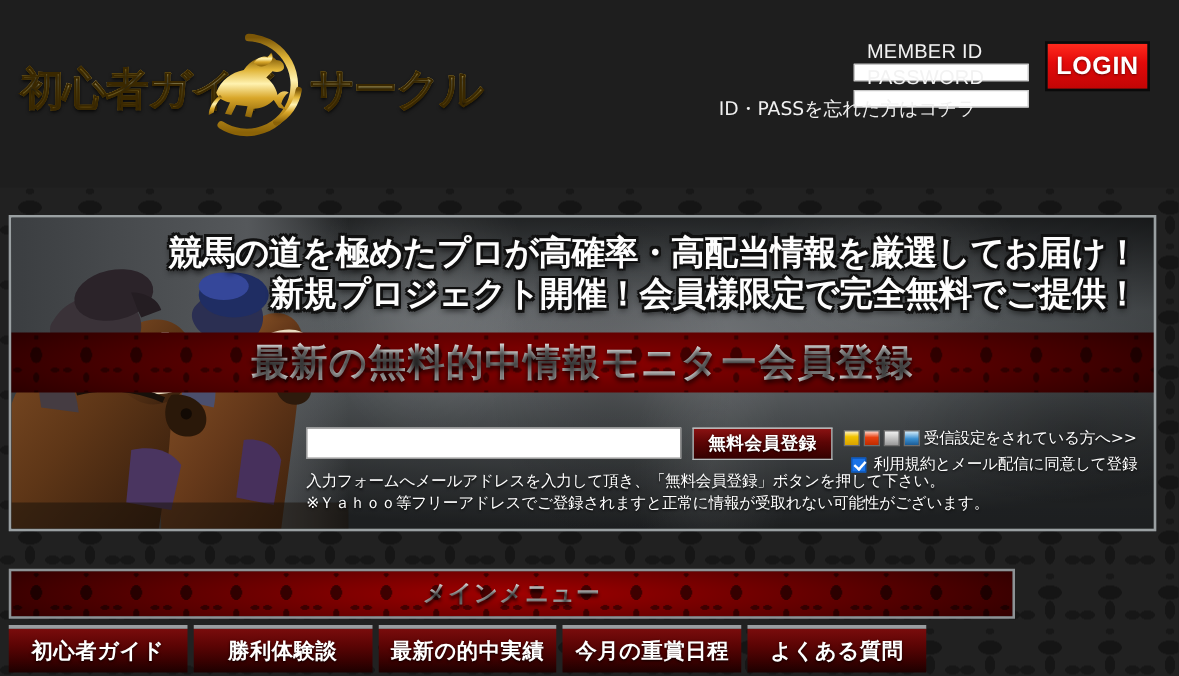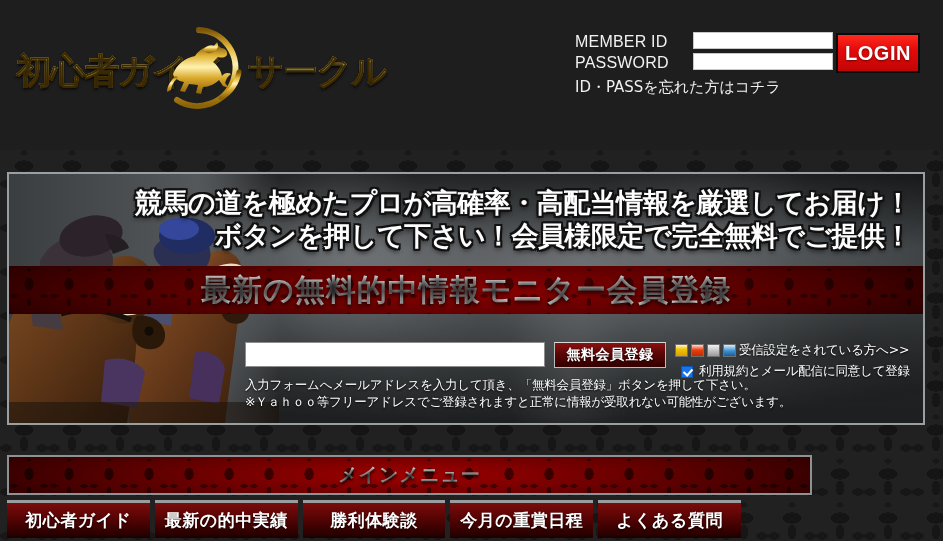--- a/index.html
+++ b/index.html
@@ -71,21 +71,23 @@
   .logo-emblem svg { width: 100%; height: 100%; display: block; }
 
   
   .login-block {
     position: absolute;
     left: 575px; top: 32px;
     width: 355px; height: 80px;
   }
   .login-row {
     display: flex;
+    align-items: center;
     height: 21px;
+    flex-direction: column;
   }
   .login-label {
     color: #f2f2f2;
     font-size: 16px;
     width: 118px;
     letter-spacing: .2px;
     line-height: 19px;
   }
   .login-input {
     width: 140px;
@@ -518,21 +520,21 @@
 
       <path d="M96 186 C112 182 128 186 136 198 L128 234 L92 228 Z" fill="#4a3560"></path>
       <path d="M186 178 C200 176 212 182 216 194 L210 230 L180 224 Z" fill="#47305c"></path>
 
       <rect x="0" y="228" width="270" height="21" fill="#1a120b" opacity=".55"></rect>
     </svg>
   </div>
 
   <div class="banner-headline">
     <div class="headline-line">競馬の道を極めたプロが高確率・高配当情報を厳選してお届け！</div>
-    <div class="headline-line">ボタンを押して下さい！会員様限定で完全無料でご提供！</div>
+    <div class="headline-line">新規プロジェクト開催！会員様限定で完全無料でご提供！</div>
   </div>
 
   <div class="red-band">
     <div class="red-band-text">最新の無料的中情報モニター会員登録</div>
   </div>
 
   <div class="form-area">
     <div class="form-row">
       <input class="email-input" type="text" placeholder="" style="">
       <button class="register-button">無料会員登録</button>
@@ -558,18 +560,18 @@
     </div>
   </div>
 </div>
 
 <div class="menu-wrap">
   <div class="menu-header">
     <div class="menu-header-text">メインメニュー</div>
   </div>
   <div class="menu-tabs">
     <div class="menu-tab">初心者ガイド</div>
+    <div class="menu-tab">勝利体験談</div>
     <div class="menu-tab">最新の的中実績</div>
-    <div class="menu-tab">勝利体験談</div>
     <div class="menu-tab">今月の重賞日程</div>
     <div class="menu-tab">よくある質問</div>
   </div>
 </div>
 
 </body></html>

